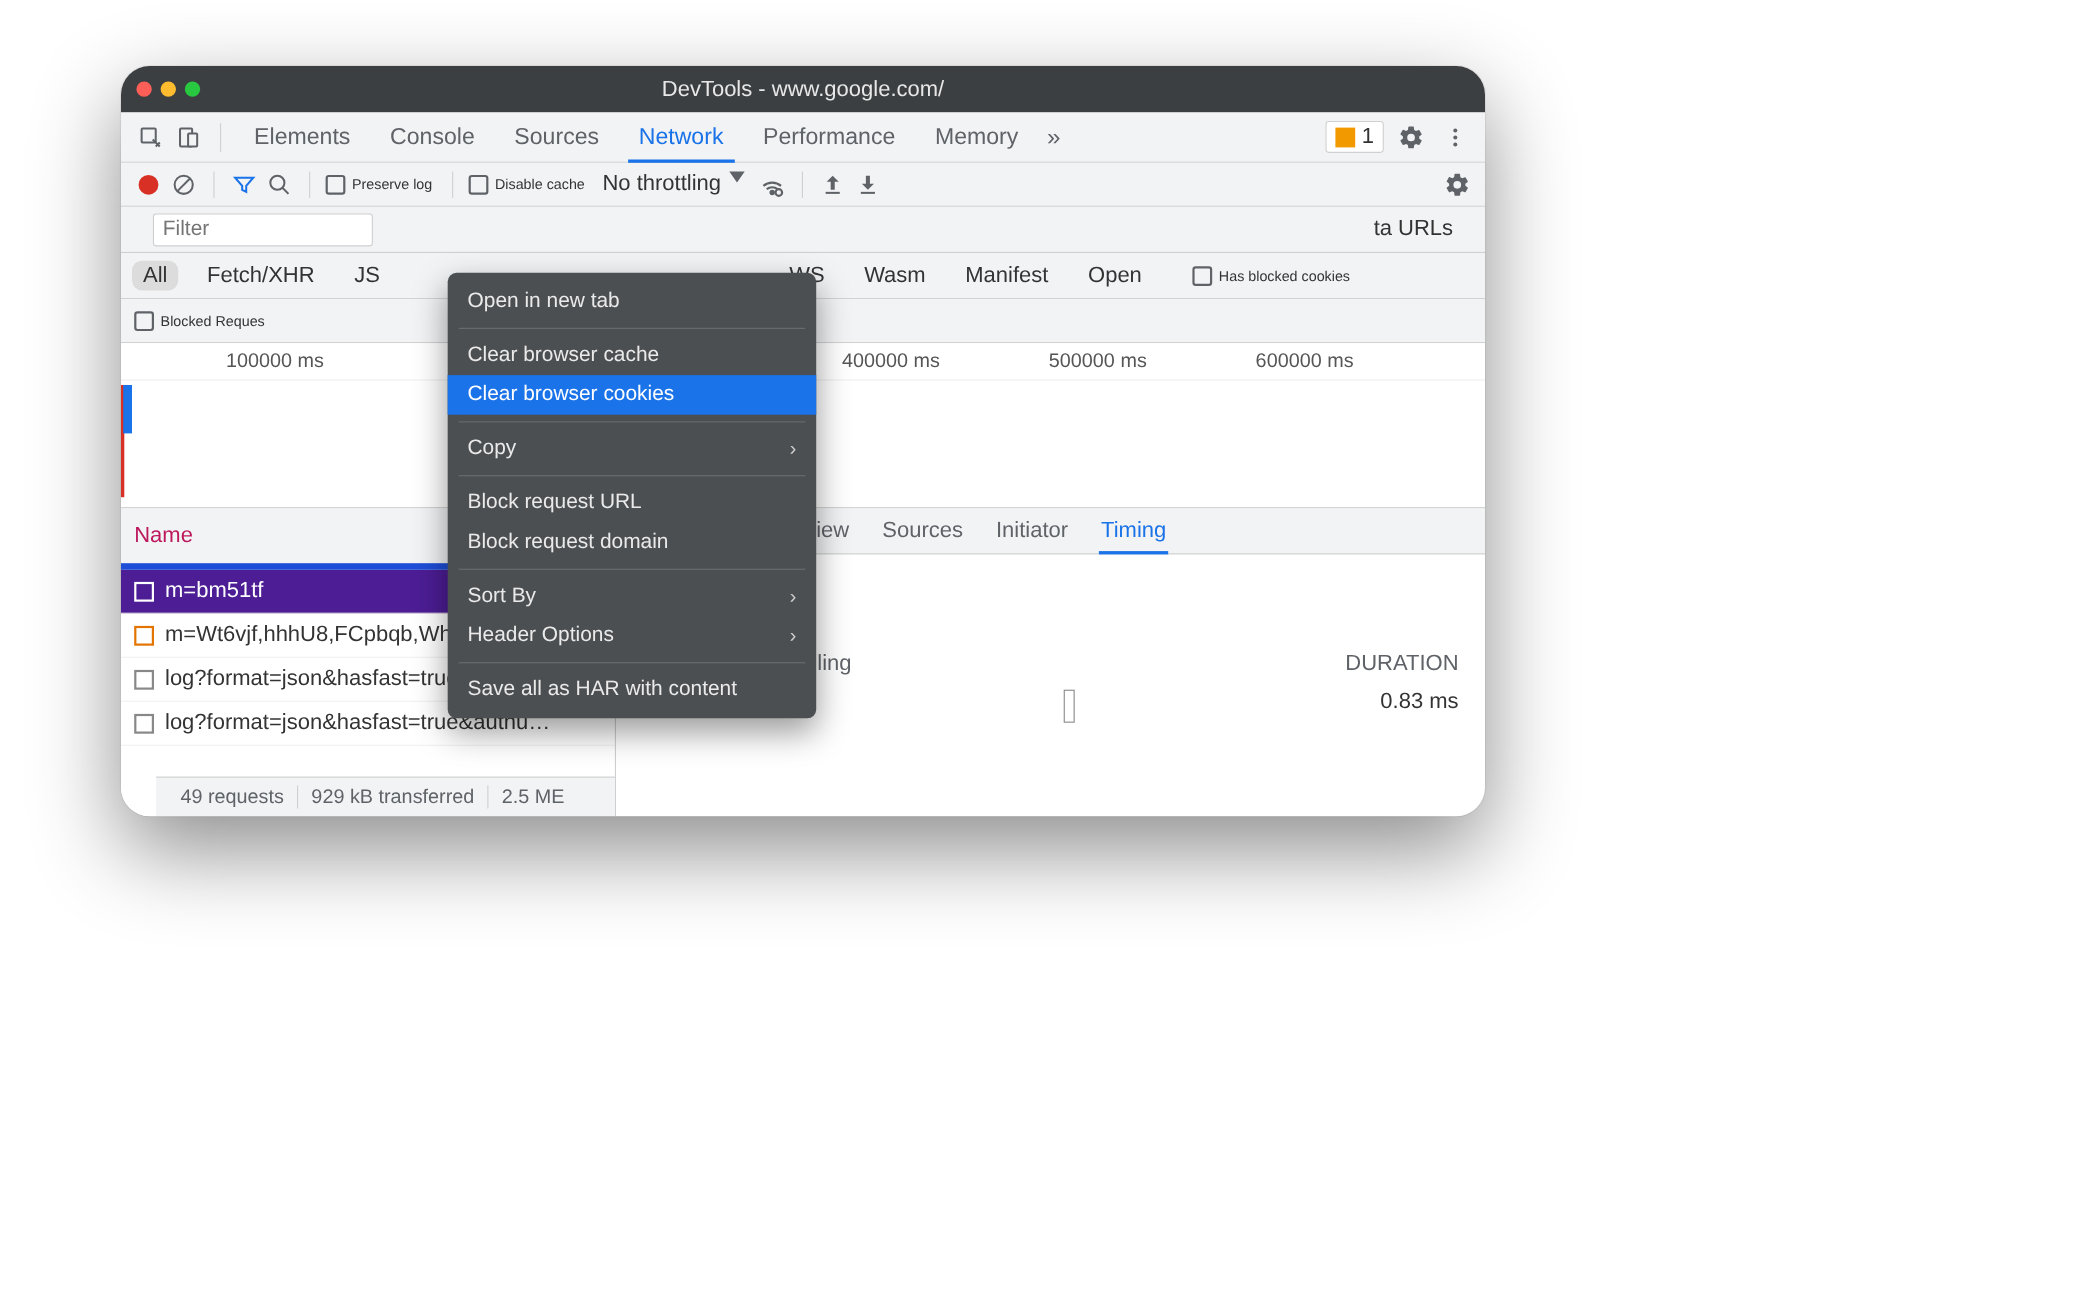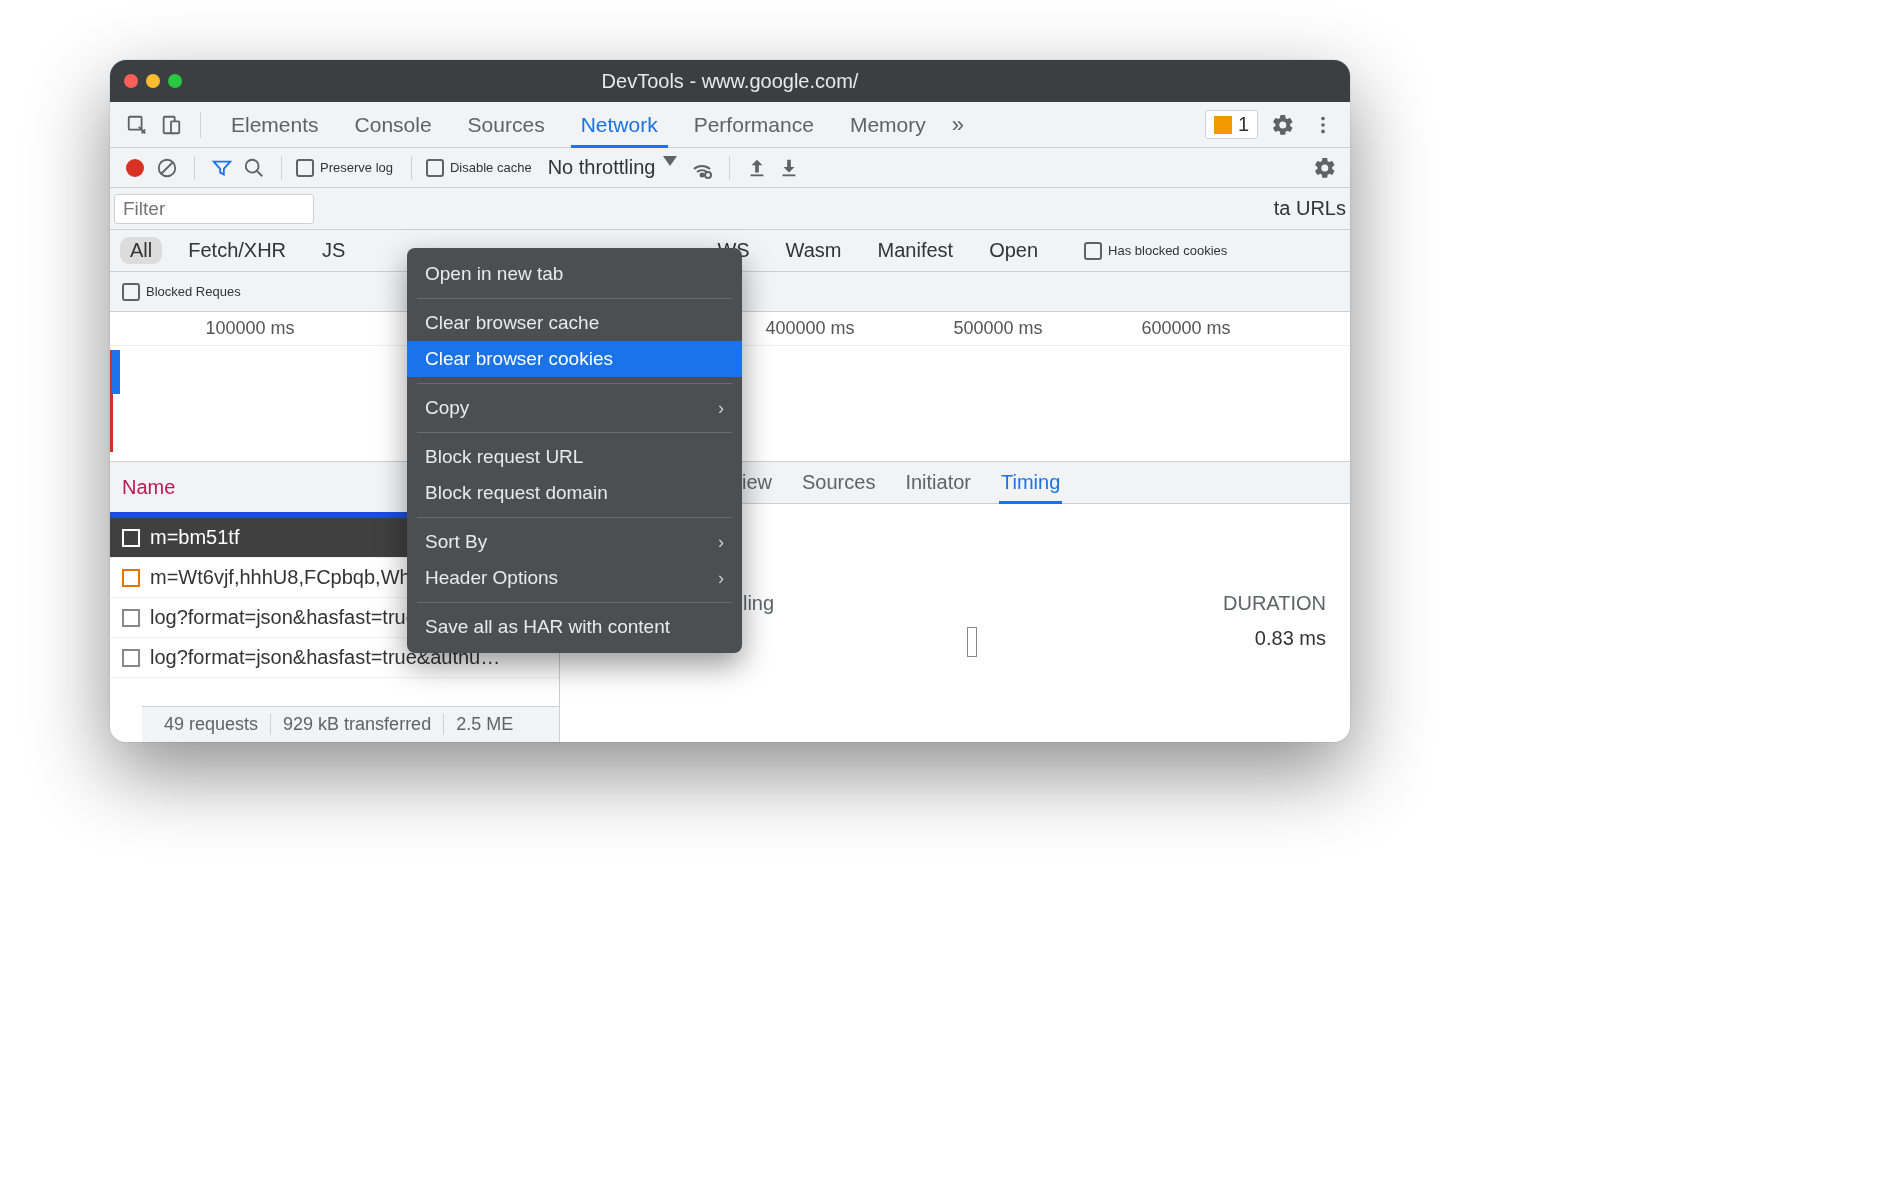--- a/index.html
+++ b/index.html
@@ -9,21 +9,21 @@
     width: 1900px;
     height: 1180px;
     position: relative;
   }
   .window {
     position: absolute;
     left: 110px;
     top: 60px;
     width: 1240px;
     height: 682px;
-    border-radius: 16px;
+    border-radius: 26px;
     overflow: hidden;
     box-shadow: 0 30px 80px rgba(0,0,0,0.45), 0 0 0 1px rgba(0,0,0,0.05);
     background: #fff;
     display: flex;
     flex-direction: column;
   }
   
   .titlebar {
     height: 42px;
     background: #3b3f42;
@@ -113,21 +113,21 @@
   .triangle-down {
     width:0; height:0; border-left:7px solid transparent; border-right:7px solid transparent; border-top:10px solid #5f6368;
   }
   .toolbar .right { margin-left:auto; }
   
   .filterrow {
     height: 42px;
     background: #f1f3f4;
     border-bottom: 1px solid #cfcfcf;
     display:flex; align-items:center;
-    padding: 0 4px; 
+    padding: 0 29px; 
     flex: 0 0 auto;
     font-size: 20px; color:#333;
   }
   .filter-input {
     width: 200px; height: 30px; border:1px solid #cfcfcf; background:#fff; border-radius:3px; padding:0 8px;
     font-size: 19px; color:#8a8a8a;
   }
   
   .typerow {
     height:42px; background:#f1f3f4; border-bottom:1px solid #cfcfcf;
@@ -157,21 +157,21 @@
   .name-header {
     height:56px; border-bottom:6px solid #1d4ed8; background:#f1f3f4;
     display:flex; align-items:center; padding:0 12px; font-size:20px; color:#be185d;
   }
   .req-list { flex:1 1 auto; overflow:hidden; }
   .req-row {
     height:40px; display:flex; align-items:center; padding:0 12px; gap:10px;
     font-size:20px; color:#333; border-bottom:1px solid #f0f0f0; cursor:pointer;
     white-space:nowrap; overflow:hidden; text-overflow:ellipsis;
   }
-  .req-row.selected { background:#404040; color:#fff; }
+  .req-row.selected { background:#4c1d95; color:#fff; }
   .file-icon {
     width:18px; height:18px; border:2px solid #888; display:inline-block; position:relative; flex:0 0 auto;
   }
   .file-icon.blue { border-color:#1a73e8; }
   .file-icon.blue.sel { border-color:#fff; }
   .file-icon.orange { border-color:#e37400; }
   .status-footer {
     height:36px; border-top:1px solid #cfcfcf; background:#f1f3f4;
     display:flex; align-items:center; padding:0 10px; font-size:18px; color:#5f6368; gap:0;margin-left:32px;
   }

